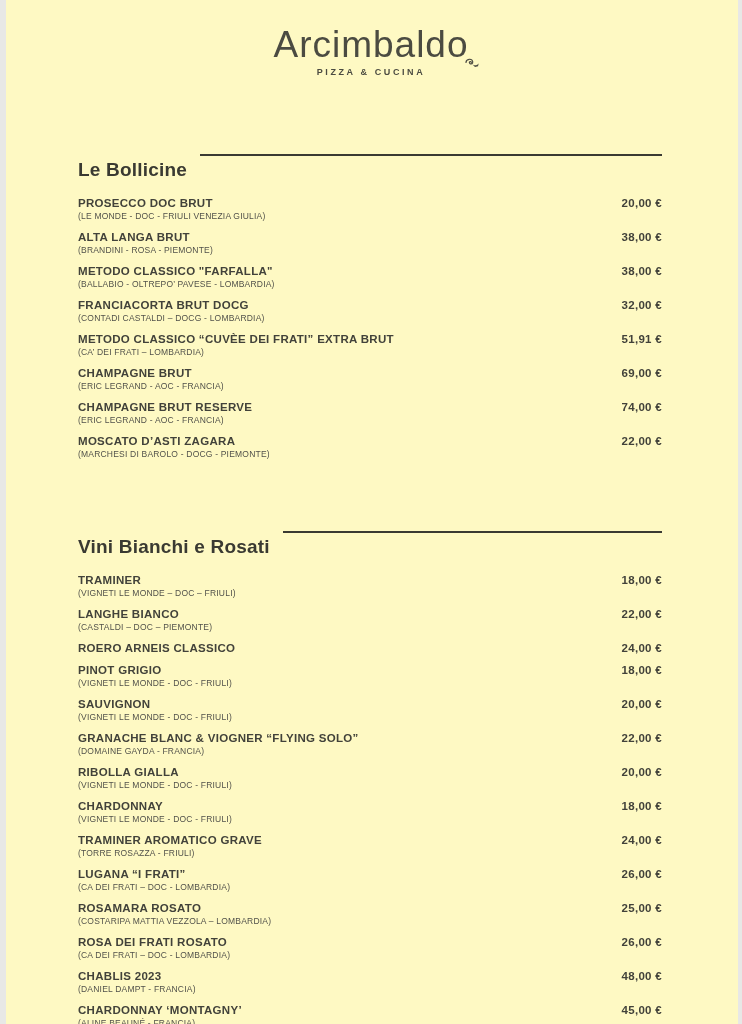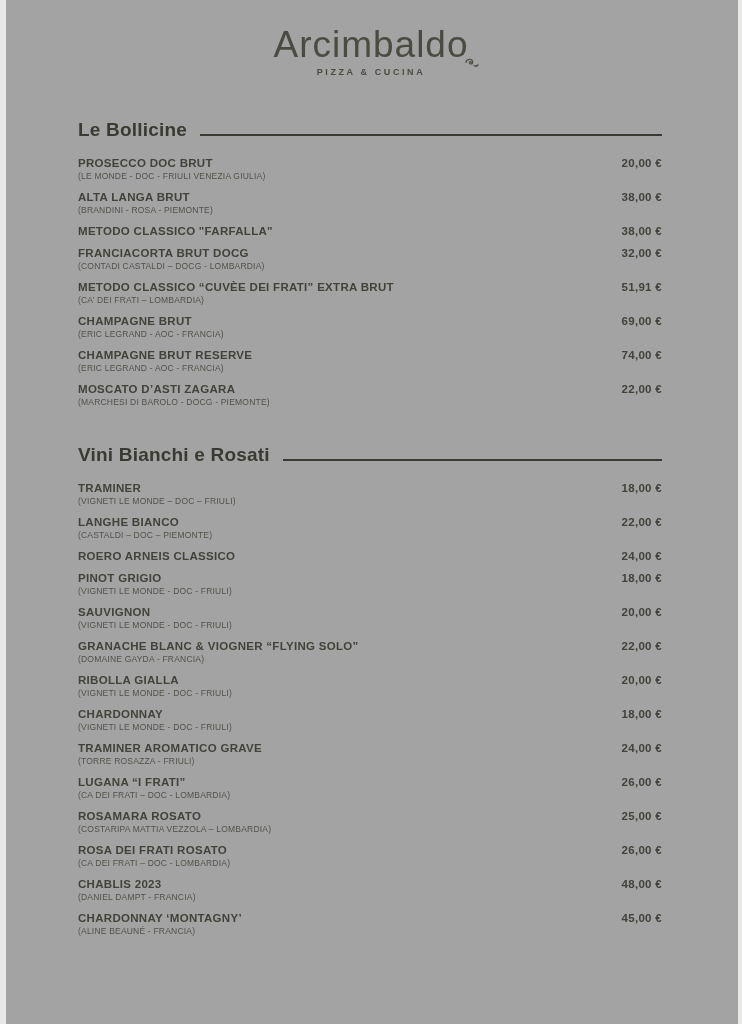--- a/index.html
+++ b/index.html
@@ -12,21 +12,21 @@
     width: 742px;
     height: 1024px;
     position: relative;
     overflow: hidden;
   }
   .page {
     position: absolute;
     left: 0; top: 0;
     width: 742px;
     height: 1024px;
-    background: #a3a3a3;
+    background: #fef9c3;
   }
   .edge-strip {
     position: absolute;
     top: 0;
     height: 1024px;
     background: #e8e8e6;
   }
   .edge-left  { left: 0;  width: 6px; }
   .edge-right { right: 0; width: 4px; }
 
@@ -71,20 +71,21 @@
     display: flex;
     align-items: center;
     margin-bottom: 15px;
   }
   .section-title {
     font-size: 19px;
     font-weight: 600;
     letter-spacing: 0.2px;
     color: #3a3a32;
     white-space: nowrap;
+    margin-top: 40px;
   }
   .section-rule {
     flex: 1;
     height: 2px;
     background: #3a3a32;
     margin-left: 13px;
     margin-top: 9px;
   }
 
   .menu-item {
@@ -156,20 +157,21 @@
     <div class="item-text">
       <div class="item-name">ALTA LANGA BRUT</div>
       <div class="item-details">(BRANDINI - ROSA - PIEMONTE)</div>
     </div>
     <div class="item-price">38,00 €</div>
   </div>
 
   <div class="menu-item">
     <div class="item-text">
       <div class="item-name">METODO CLASSICO "FARFALLA"</div>
+      <div class="item-details">(BALLABIO - OLTREPO’ PAVESE - LOMBARDIA)</div>
     </div>
     <div class="item-price">38,00 €</div>
   </div>
 
   <div class="menu-item">
     <div class="item-text">
       <div class="item-name">FRANCIACORTA BRUT DOCG</div>
       <div class="item-details">(CONTADI CASTALDI – DOCG -  LOMBARDIA)</div>
     </div>
     <div class="item-price">32,00 €</div>

